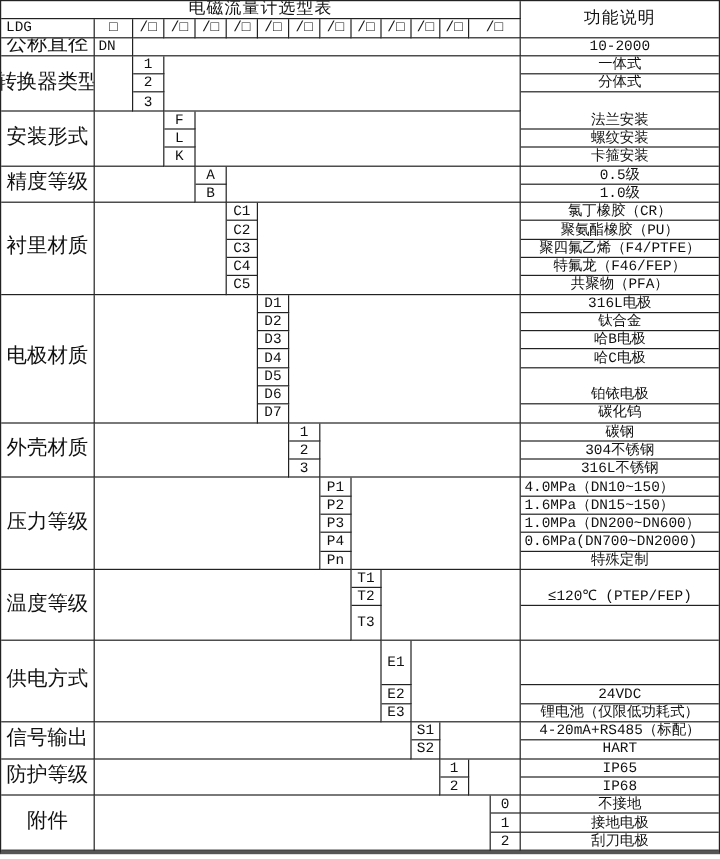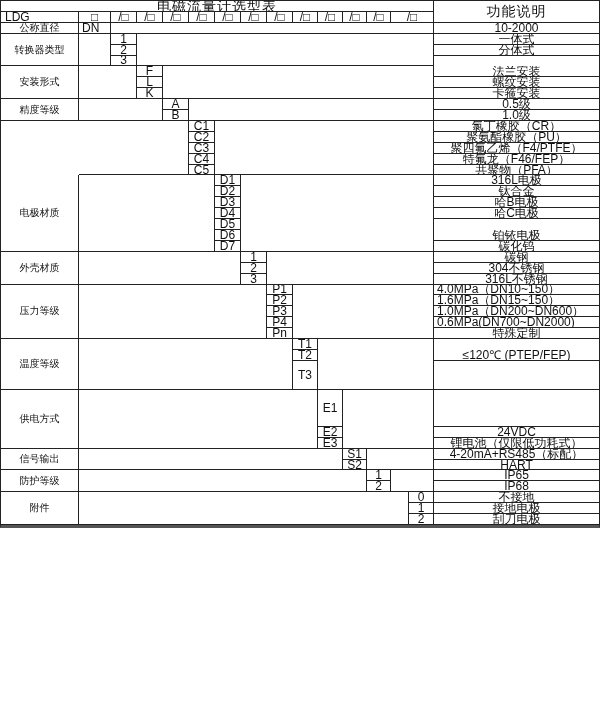--- a/index.html
+++ b/index.html
@@ -1,36 +1,36 @@
 <!DOCTYPE html>
 <html><head>
 <meta charset="utf-8">
 <style>
   html,body{margin:0;padding:0;background:#fff;}
   #selection-table{
     position:relative;
-    width:600px;height:528px;
+    width:600px;height:712px;
     box-sizing:border-box;
     border:1px solid #222;
     border-bottom:3px solid #555;
     display:grid;
     grid-template-columns:78px 32px 26px 26px 26px 26px 26px 26px 26px 25px 25px 24px 24px 18px 25px minmax(0,1fr);
     grid-template-rows:repeat(44,1fr);
-    font-family:Liberation Sans, sans-serif;
+    font-family:Liberation Mono, monospace;
     font-size:12px;color:#111;background:#fff;
   }
   .cell{
     display:flex;align-items:center;justify-content:center;
     border-right:1px solid #222;border-bottom:1px solid #222;
     overflow:hidden;white-space:nowrap;line-height:1;
     box-sizing:border-box;
   }
   .no-br{border-right:none;}
   .hdr{font-size:14px;letter-spacing:1px;}
-  .label{font-size:10px;}
+  .label{font-size:17px;}
   .func.left{justify-content:flex-start;padding-left:3px;}
   .code{font-size:12px;}
   .slot{font-size:12px;}
 </style>
 </head>
 <body>
 
 <div id="selection-table">
 
   <div class="cell hdr" style="grid-area:1/1/2/16">电磁流量计选型表</div>
@@ -72,20 +72,21 @@
     <div class="cell code" style="grid-area: 9 / 4 / 10 / 5;">K</div>
     <div class="cell func no-br" style="grid-area: 9 / 16 / 10 / 17;">卡箍安装</div>
     <div class="cell" style="grid-area: 7 / 5 / 10 / 16;"></div>
     <div class="cell label" style="grid-area: 10 / 1 / 12 / 2;">精度等级</div>
     <div class="cell" style="grid-area: 10 / 2 / 12 / 5;"></div>
     <div class="cell code" style="grid-area: 10 / 5 / 11 / 6;">A</div>
     <div class="cell func no-br" style="grid-area: 10 / 16 / 11 / 17;">0.5级</div>
     <div class="cell code" style="grid-area: 11 / 5 / 12 / 6;">B</div>
     <div class="cell func no-br" style="grid-area: 11 / 16 / 12 / 17;">1.0级</div>
     <div class="cell" style="grid-area: 10 / 6 / 12 / 16;"></div>
+    <div class="cell label" style="grid-area: 12 / 1 / 17 / 2;">衬里材质</div>
     <div class="cell" style="grid-area: 12 / 2 / 17 / 6;"></div>
     <div class="cell code" style="grid-area: 12 / 6 / 13 / 7;">C1</div>
     <div class="cell func no-br" style="grid-area: 12 / 16 / 13 / 17;">氯丁橡胶（CR）</div>
     <div class="cell code" style="grid-area: 13 / 6 / 14 / 7;">C2</div>
     <div class="cell func no-br" style="grid-area: 13 / 16 / 14 / 17;">聚氨酯橡胶（PU）</div>
     <div class="cell code" style="grid-area: 14 / 6 / 15 / 7;">C3</div>
     <div class="cell func no-br" style="grid-area: 14 / 16 / 15 / 17;">聚四氟乙烯（F4/PTFE）</div>
     <div class="cell code" style="grid-area: 15 / 6 / 16 / 7;">C4</div>
     <div class="cell func no-br" style="grid-area: 15 / 16 / 16 / 17;">特氟龙（F46/FEP）</div>
     <div class="cell code" style="grid-area: 16 / 6 / 17 / 7;">C5</div>

